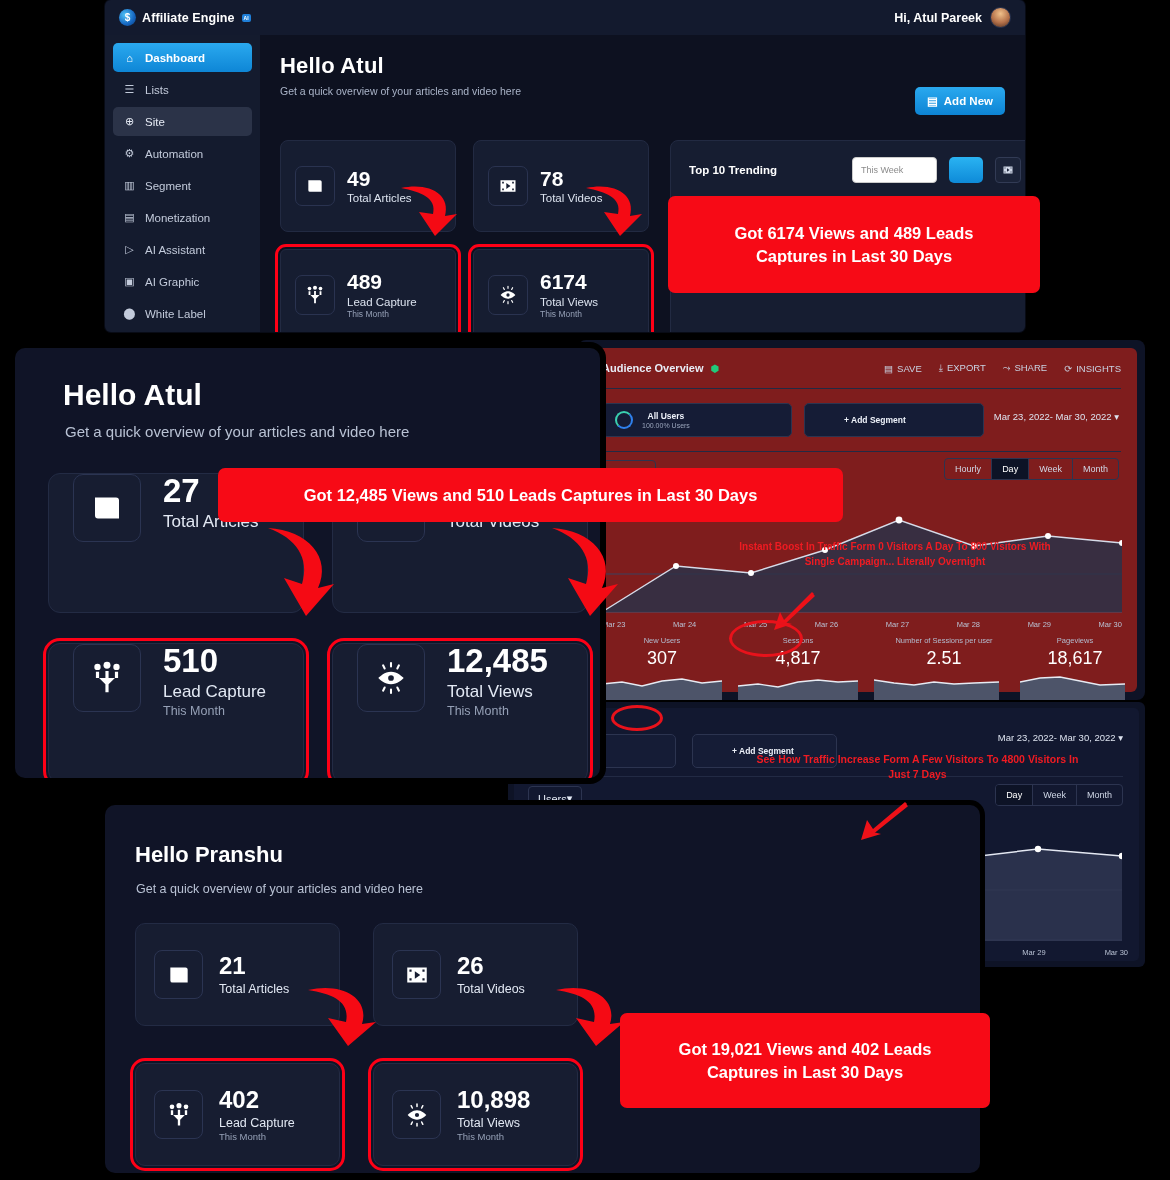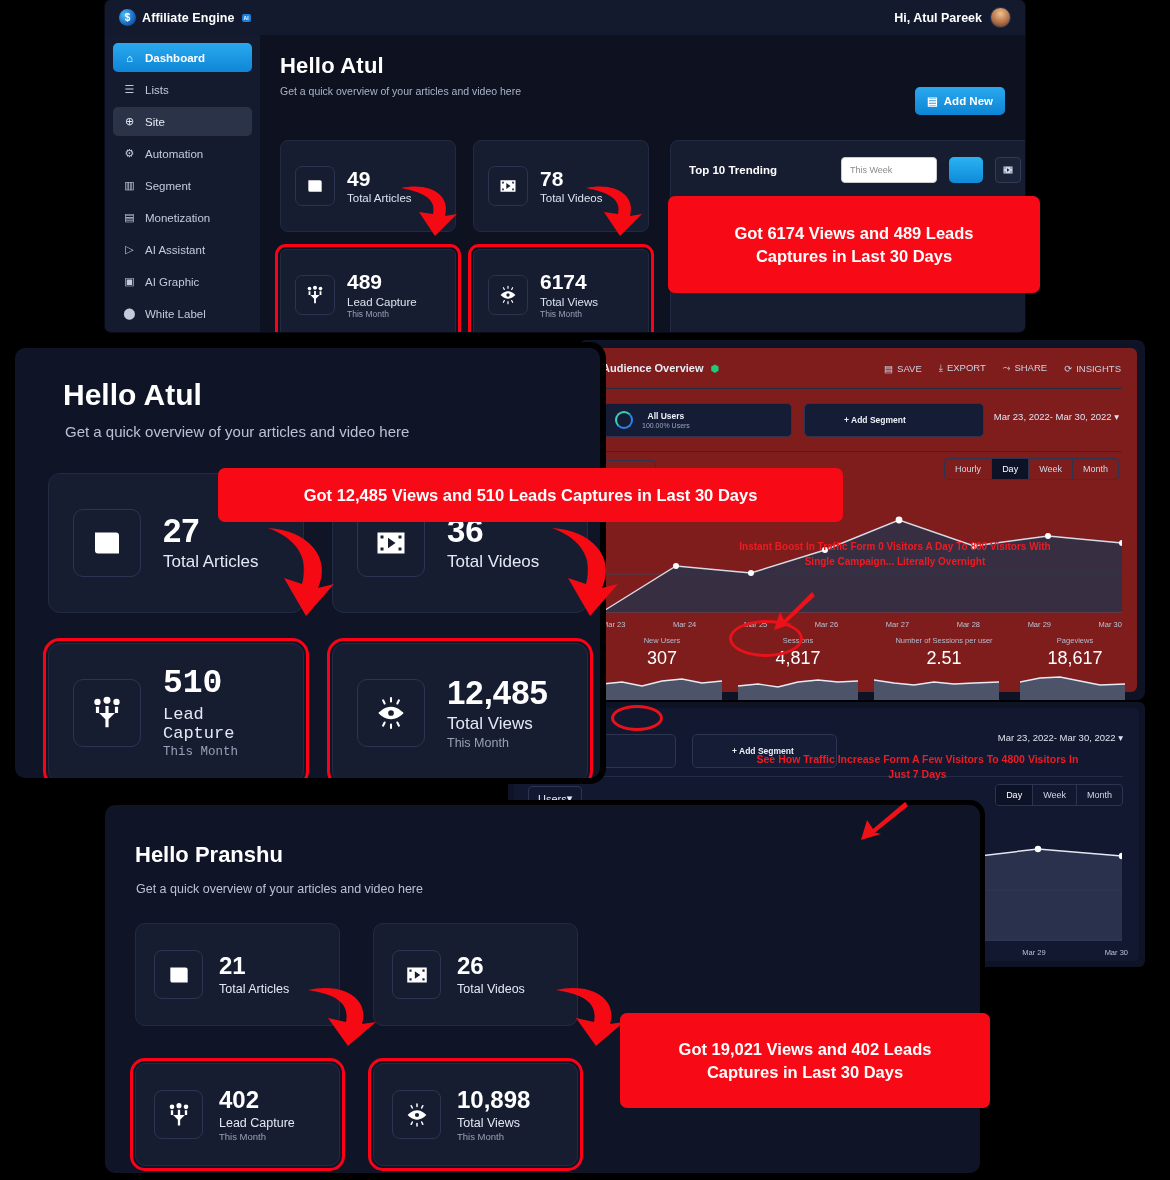--- a/index.html
+++ b/index.html
@@ -53,36 +53,36 @@
         display:flex;align-items:center;justify-content:center; flex:none;}
   .card .cnum{ font-size:21px; font-weight:bold; line-height:1.05;}
   .card .clab{ font-size:11.5px; color:#dce3ef; margin-top:2px;}
   .card .csub{ font-size:8.5px; color:#95a0b6; margin-top:1px;}
   .hl{ outline:3px solid #ff0016; outline-offset:2px; border-radius:6px;}
 
   .trendbox{ position:absolute; left:410px; top:105px; width:370px; height:200px;
      background:#161d31; border:1px solid #222a42; border-radius:8px; padding:16px 18px;}
   .trendhead{ display:flex; align-items:center; gap:12px;}
   .trendtitle{ font-size:11.5px; font-weight:bold; flex:1;}
-  .weekinput{ width:96px;height:26px;background:#fff;border-radius:4px;border:1px solid #ccc;
+  .weekinput{ width:85px;height:26px;background:#fff;border-radius:4px;border:1px solid #ccc;
      font-size:9px;color:#8b8b8b; padding:0 8px; display:flex; align-items:center;}
   .bluebtn{ width:34px;height:26px;border-radius:5px;background:linear-gradient(180deg,#2ab3f2,#0e8ad8);}
   .greybtn{ width:26px;height:26px;border-radius:4px;background:#1b2338;border:1px solid #323b55;
      display:flex;align-items:center;justify-content:center;}
 
   
   #panel2{
     left:15px; top:348px; width:585px; height:430px;
     background:#101427; border-radius:10px; overflow:hidden;
     box-shadow:0 0 0 6px #000;
   }
   #panel2 .p2-title{ position:absolute; left:48px; top:30px; font-size:30px; font-weight:bold;}
   #panel2 .p2-sub{ position:absolute; left:50px; top:75px; font-size:15px; color:#b9c2d4;}
   #panel2 .bigcard{ position:absolute; width:256px; height:140px; background:#171d31;
-      border:1px solid #232b44; border-radius:12px; display:flex; align-items:center; gap:22px; padding:0 24px;}
+      border:1px solid #232b44; border-radius:12px; display:flex; gap:22px; padding:0 24px;}
   #panel2 .bigcard .cico{ width:68px;height:68px;border:1px solid #2b3452;border-radius:10px;
       display:flex;align-items:center;justify-content:center;flex:none;}
   #panel2 .bigcard .cnum{ font-size:33px; font-weight:bold; line-height:1;}
   #panel2 .bigcard .clab{ font-size:17px; color:#e3e9f4; margin-top:5px;}
   #panel2 .bigcard .csub{ font-size:12.5px; color:#96a1b7; margin-top:2px;}
 
   
   #panel3{
     left:578px; top:340px; width:567px; height:360px;
     background:#0e1326; border-radius:8px; overflow:hidden;
@@ -520,21 +520,21 @@
       <svg width="36" height="36" viewBox="0 0 24 24" fill="#fff">
           <path d="M3 5h18v14H3V5zm2 2v2h2V7H5zm12 0v2h2V7h-2zM5 15v2h2v-2H5zm12 0v2h2v-2h-2zM10 8.5v7l5-3.5-5-3.5z"></path>
         </svg>
     </div>
     <div>
         <div class="cnum">36</div>
     <div class="clab">Total Videos</div>
       </div>
   </div>
 
-  <div class="bigcard hl" style="left:33px;top:295px;font-family:Liberation Mono, monospace;">
+  <div class="bigcard hl" style="left:33px;top:295px;">
     <div class="cico">
       <svg width="38" height="38" viewBox="0 0 24 24" fill="#fff">
           <circle cx="6" cy="5" r="2"></circle>
           <circle cx="12" cy="4" r="2.2"></circle>
           <circle cx="18" cy="5" r="2"></circle>
           <path d="M5 8h2v4H5zM11 7.5h2V12h-2zM17 8h2v4h-2z"></path>
           <path d="M7 12h10l-4 4v5h-2v-5l-4-4z"></path>
         </svg>
     </div>
     <div>

